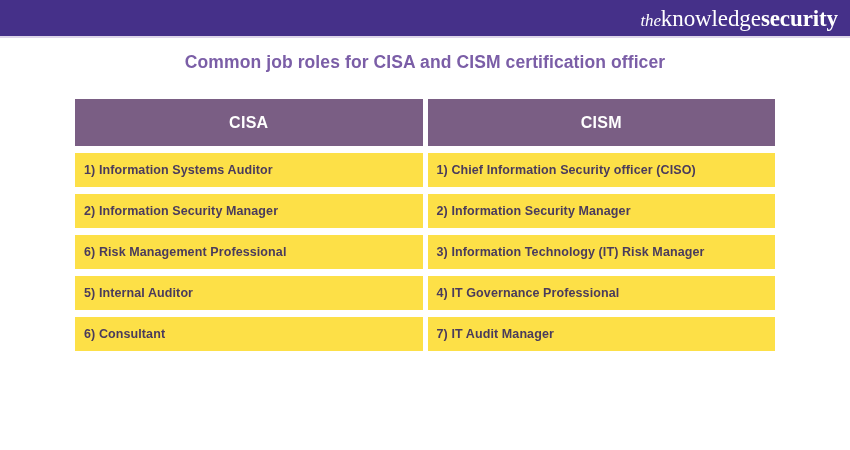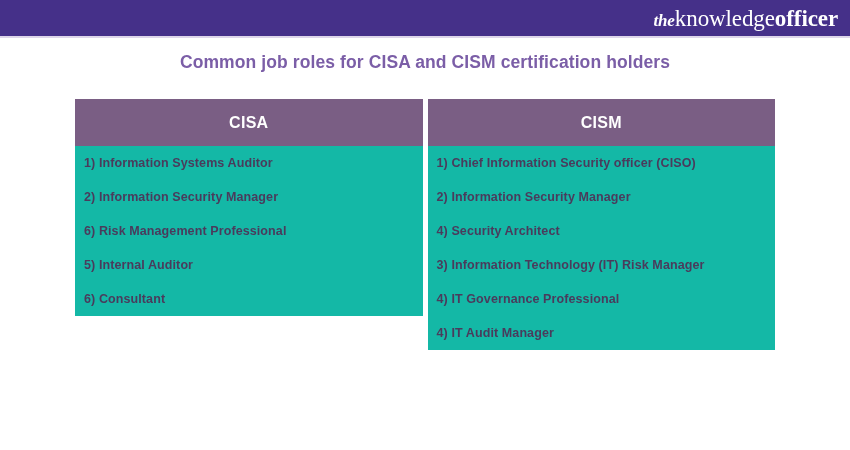--- a/index.html
+++ b/index.html
@@ -38,21 +38,21 @@
   .brand-logo {
     color: #ffffff;
     font-family: "Liberation Serif", serif;
     font-size: 23px;
     line-height: 1;
     white-space: nowrap;
     letter-spacing: -0.1px;
   }
   .brand-the {
     font-style: italic;
-    font-weight: 700;
+    font-weight: 400;
     font-size: 17px;
   }
   .brand-knowledge {
     font-weight: 400;
   }
   .brand-academy {
     font-weight: 700;
   }
   .brand-underline {
     position: absolute;
@@ -82,72 +82,72 @@
     left: 75px;
     top: 99px;
     width: 700px;
     display: flex;
     gap: 5px;
   }
   .column {
     width: 347.5px;
     display: flex;
     flex-direction: column;
+    gap: 7px;
   }
   .col-header {
     height: 47px;
     background: #7a5e84;
     color: #ffffff;
     font-size: 16px;
     font-weight: 700;
     display: flex;
     align-items: center;
     justify-content: center;
     letter-spacing: 0.3px;
   }
   .cell {
     height: 34px;
-    background: #14b8a6;
+    background: #fde047;
     color: #4a3b5c;
     font-size: 12.5px;
     font-weight: 600;
     display: flex;
     align-items: center;
     box-sizing: border-box;
     padding-left: 9px;
     letter-spacing: 0.1px;
   }
 </style>
 </head>
 <body>
 
 <div class="page">
 
   <div class="brand-bar">
-    <div class="brand-logo"><span class="brand-the">the</span><span class="brand-knowledge">knowledge</span><span class="brand-academy">officer</span></div>
+    <div class="brand-logo"><span class="brand-the">the</span><span class="brand-knowledge">knowledge</span><span class="brand-academy">security</span></div>
   </div>
   <div class="brand-underline"></div>
 
-  <div class="title">Common job roles for CISA and CISM certification holders</div>
+  <div class="title">Common job roles for CISA and CISM certification officer</div>
 
   <div class="table-wrap">
 
     <div class="column">
       <div class="col-header">CISA</div>
       <div class="cell">1) Information Systems Auditor</div>
       <div class="cell">2) Information Security Manager</div>
       <div class="cell">6) Risk Management Professional</div>
       <div class="cell">5) Internal Auditor</div>
       <div class="cell">6) Consultant</div>
     </div>
 
     <div class="column">
       <div class="col-header">CISM</div>
       <div class="cell">1) Chief Information Security officer (CISO)</div>
       <div class="cell">2) Information Security Manager</div>
-      <div class="cell">4) Security Architect</div>
       <div class="cell">3) Information Technology (IT) Risk Manager</div>
       <div class="cell">4) IT Governance Professional</div>
-      <div class="cell">4) IT Audit Manager</div>
+      <div class="cell">7) IT Audit Manager</div>
     </div>
 
   </div>
 </div>
 
 </body></html>

